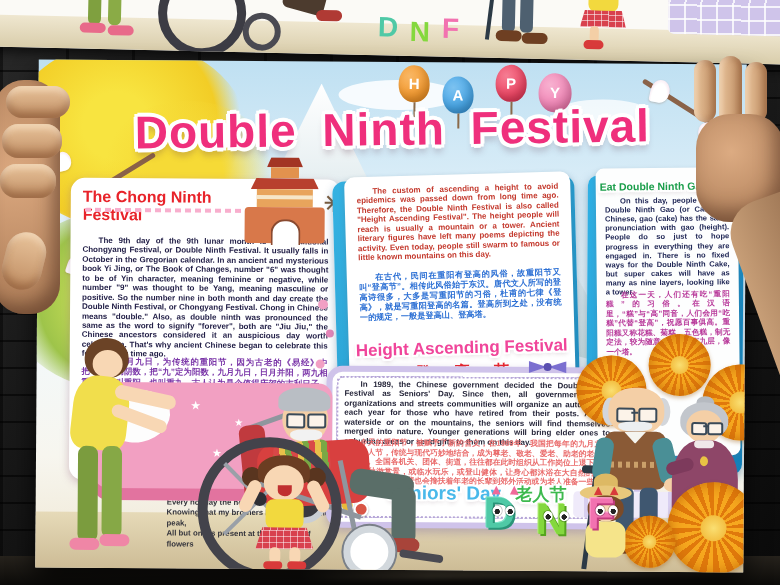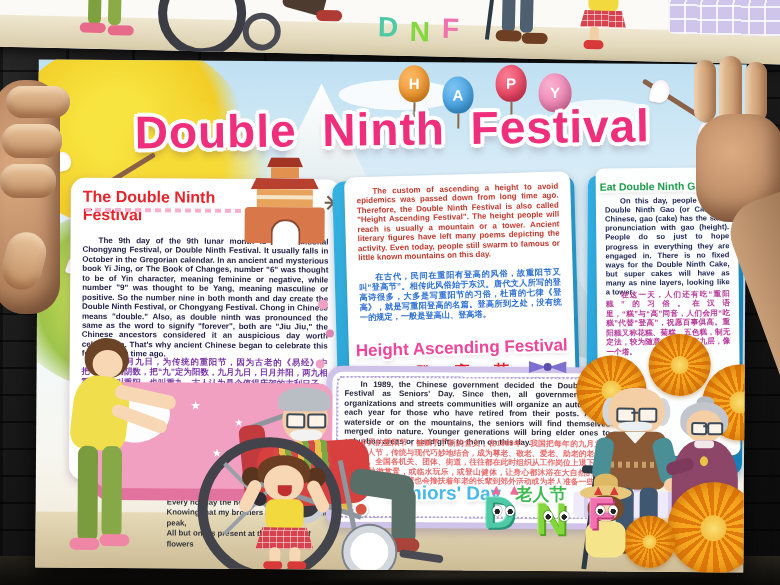--- a/index.html
+++ b/index.html
@@ -130,21 +130,21 @@
     <div class="abs balloon" style="left:500px;top:10px;width:33px;height:39px;background:radial-gradient(circle at 35% 30%,#f7b1d0,#f287b7 60%,#dc5e96);">
         <span>Y</span>
       </div>
     <div class="abs bstring" style="left:516px;top:49px;"></div>
 
     <div class="abs title" style="left:0;top:40px;">Double Ninth Festival</div>
 
     <div class="abs" style="left:0;top:452px;width:708px;height:56px;background:linear-gradient(180deg,#e6dab8,#cdbc96);"></div>
 
     <div class="abs card" style="left:33px;top:118px;width:270px;height:302px;padding:0;">
-      <div class="abs" style="left:12px;top:10px;width:192px;"><span class="h-en">The Double Ninth Festival</span></div>
+      <div class="abs" style="left:12px;top:10px;width:192px;"><span class="h-en">The Chong Ninth Festival</span></div>
       <div class="abs squig" style="left:14px;top:30px;width:180px;"></div>
       <div class="abs en" style="left:12px;top:58px;width:246px;font-size:8px;line-height:1.18;color:#232048;">The 9th day of the 9th lunar month is the traditional Chongyang Festival, or Double Ninth Festival. It usually falls in October in the Gregorian calendar. In an ancient and mysterious book Yi Jing, or The Book of Changes, number "6" was thought to be of Yin character, meaning feminine or negative, while number "9" was thought to be Yang, meaning masculine or positive. So the number nine in both month and day create the Double Ninth Festival, or Chongyang Festival. Chong in Chinese means "double." Also, as double ninth was pronounced the same as the word to signify "forever", both are "Jiu Jiu," the Chinese ancestors considered it an auspicious day worth celebration. That's why ancient Chinese began to celebrate this festival long time ago.</div>
       <div class="abs zh" style="left:12px;top:178px;width:246px;font-size:8.4px;line-height:1.22;color:#7a35a8;">农历九月九日，为传统的重阳节，因为古老的《易经》中把“六”定为阴数，把“九”定为阳数，九月九日，日月并阳，两九相重，故而叫重阳，也叫重九，古人认为是个值得庆贺的吉利日子，并且从很早就开始过此节日。</div>
       <div class="abs" style="left:14px;top:245px;width:80px;color:#2fae49;font-weight:800;font-size:14px;letter-spacing:3px;transform:rotate(-4deg);text-align:center;">
         <div>英文古诗</div>
         <div style="margin-top:8px;">欣 赏</div>
       </div>
       <div class="abs" style="left:98px;top:226px;width:164px;">
         <div style="color:#e8269c;font-weight:800;font-size:11.5px;">《九月九日忆山东兄弟》</div>
         <div style="color:#e8269c;font-weight:800;font-size:8.5px;text-align:center;">王维</div>

